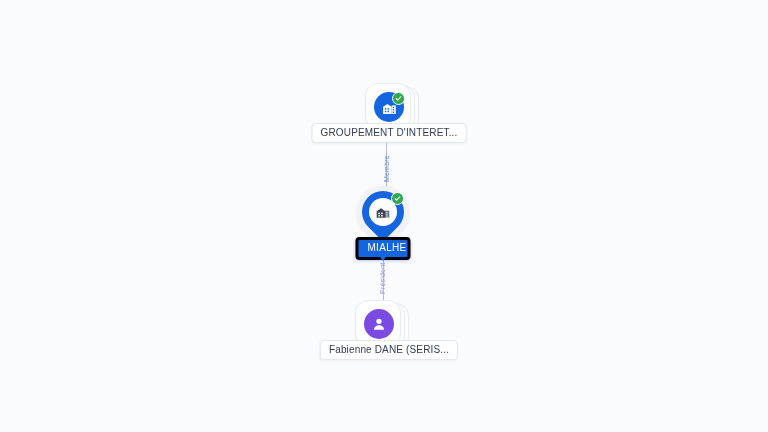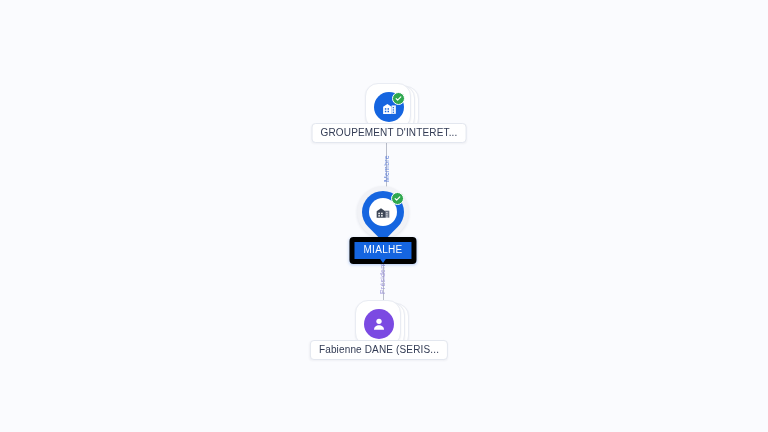--- a/index.html
+++ b/index.html
@@ -132,23 +132,23 @@
     color: #323b54;
     white-space: nowrap;
     letter-spacing: 0.15px;
     box-shadow: 0 1px 2px rgba(30,40,80,0.05);
   }
 
   .pill-label {
     position: absolute;
     transform: translateX(-50%);
     background: #1565e0;
-    border: 5px solid #000000;
+    border: 3px solid #000000;
     border-radius: 4px;
-    padding: 2px 9px 3px 9px;
+    padding: 2px 1px 3px 9px;
     font-size: 10px;
     line-height: 12px;
     color: #ffffff;
     white-space: nowrap;
     letter-spacing: 0.3px;
     box-shadow: 0 1px 3px rgba(21,101,224,0.30);
   }
   .pill-notch {
     position: absolute;
     left: 50%;
@@ -270,16 +270,16 @@
       <div class="card c1"></div>
     </div>
 
     <div class="disc purple">
       <svg width="16" height="16" viewBox="0 0 24 24" aria-hidden="true">
         <circle cx="12" cy="8" r="4" fill="#ffffff"></circle>
         <path d="M4.5 20.5c0-4.2 3.4-6.6 7.5-6.6s7.5 2.4 7.5 6.6H4.5z" fill="#ffffff"></path>
       </svg>
     </div>
 
-    <div class="node-label" style="left:0px; top:16px;">Fabienne DANE (SERIS...</div>
+    <div class="node-label" style="left:10px; top:16px;">Fabienne DANE (SERIS...</div>
   </div>
 
 </div>
 
 </body></html>

